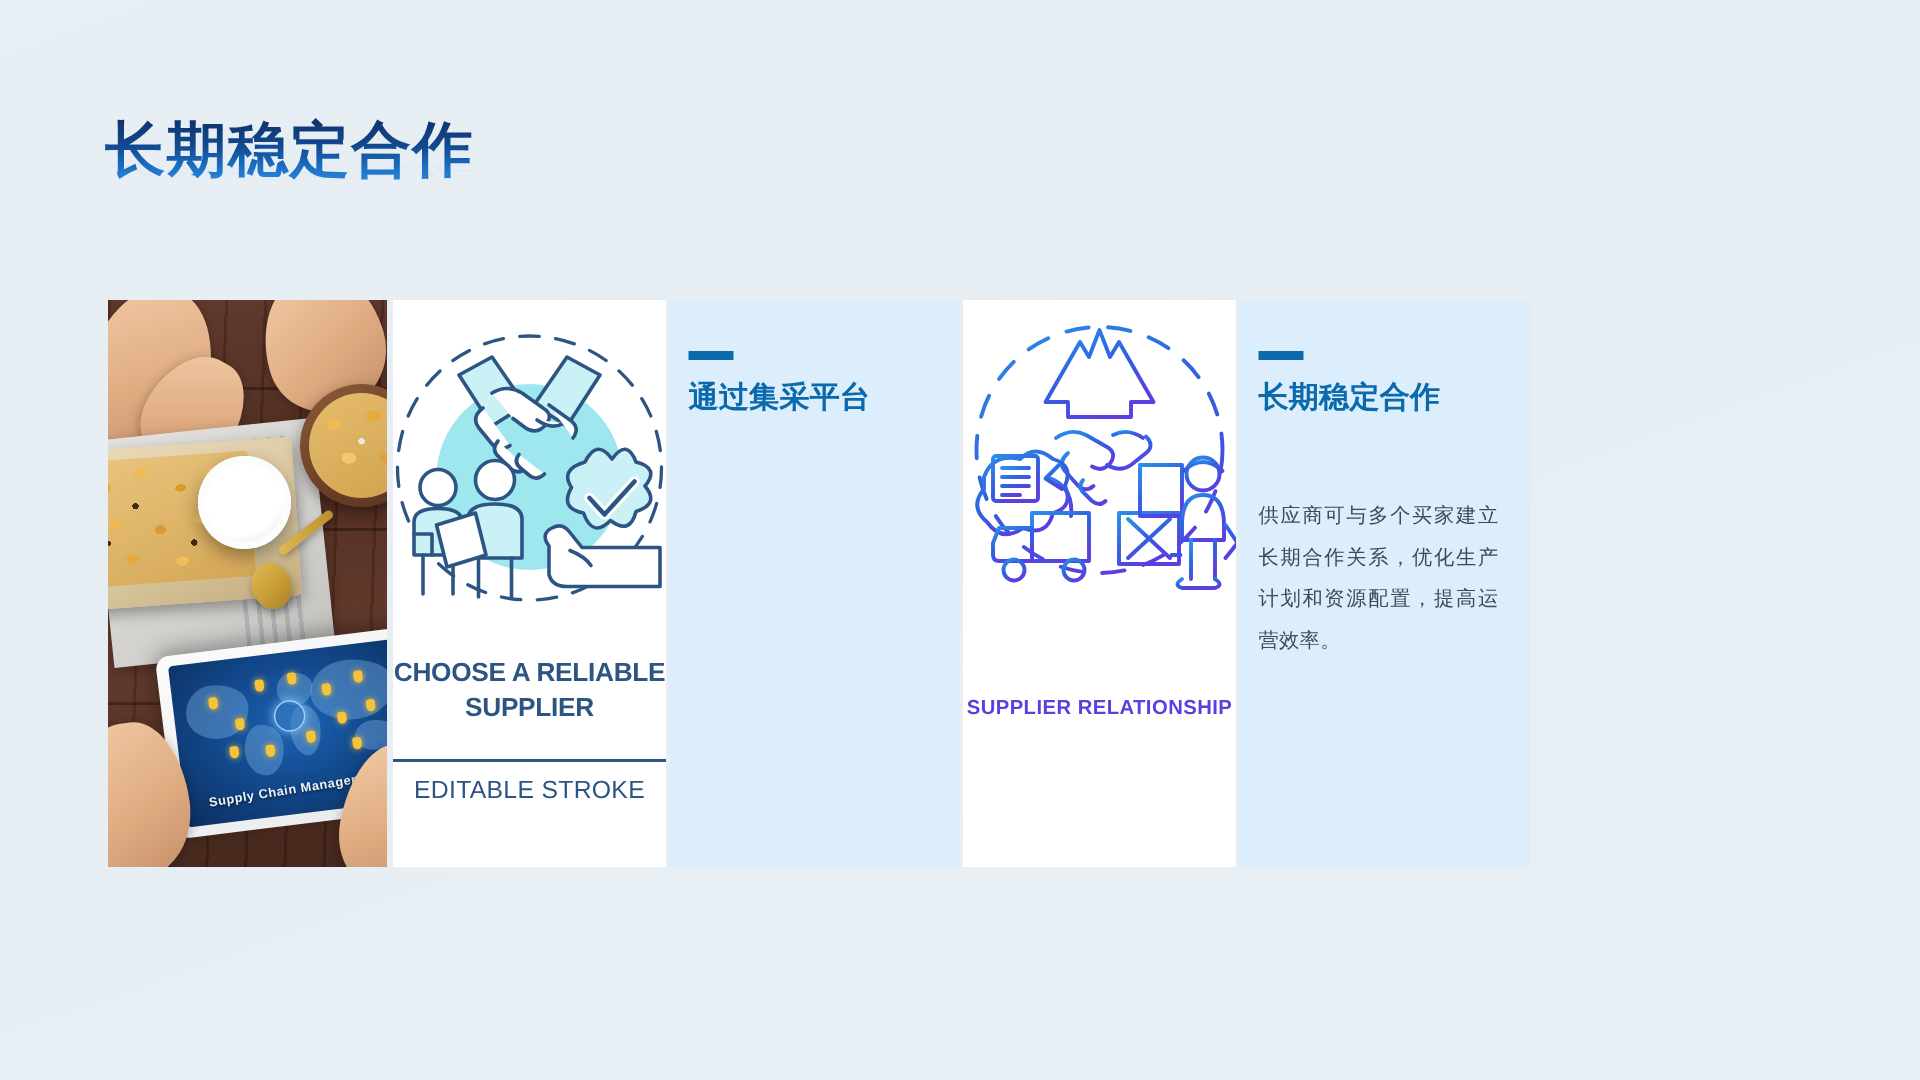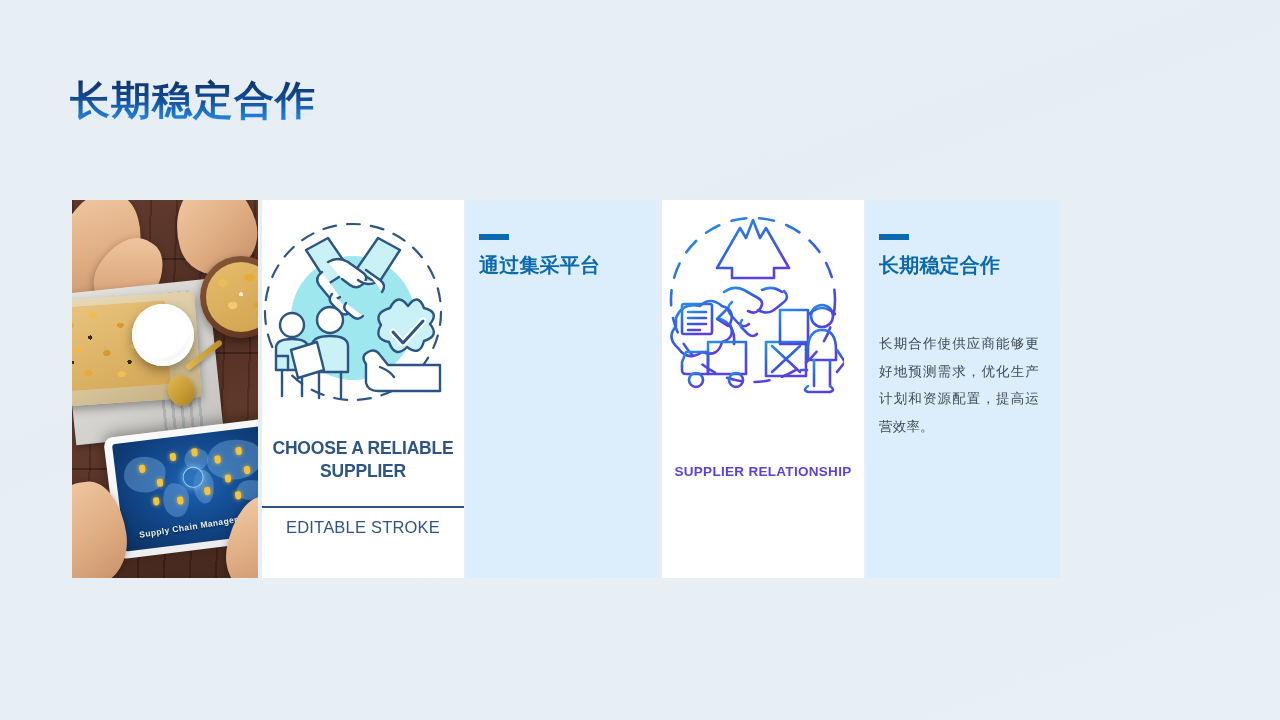--- a/index.html
+++ b/index.html
@@ -54,21 +54,21 @@
     left: 72px;
     top: 200px;
     width: 1136px;
     height: 378px;
     display: flex;
   }
 
   .panel-photo { width: 186px; position: relative; overflow: hidden; flex: none; }
   .panel-text  { width: 194px; position: relative; flex: none;
                  background: #dceefb; }
-  .panel-icon  { width: 202px; position: relative; flex: none; background: #ffffff; }
+  .panel-icon  { width: 182px; position: relative; flex: none; background: #ffffff; }
   .gap { width: 2px; flex: none; background: transparent; }
 
   
   .accent-bar {
     position: absolute;
     left: 13px; top: 34px;
     width: 30px; height: 6px;
     background: #0a6aad;
   }
   .panel-heading {
@@ -441,16 +441,16 @@
       </svg>
       <div class="icon-caption-3">SUPPLIER RELATIONSHIP</div>
     </div>
   </div>
 
   <div class="gap"></div>
 
   <div class="panel-text">
     <div class="accent-bar"></div>
     <div class="panel-heading">长期稳定合作</div>
-    <div class="panel-body">长期合作使供应商能够更好地预测需求，优化生产计划和资源配置，提高运营效率。</div>
+    <div class="panel-body">供应商可与多个买家建立长期合作关系，优化生产计划和资源配置，提高运营效率。</div>
   </div>
 
 </div>
 
 </body></html>

